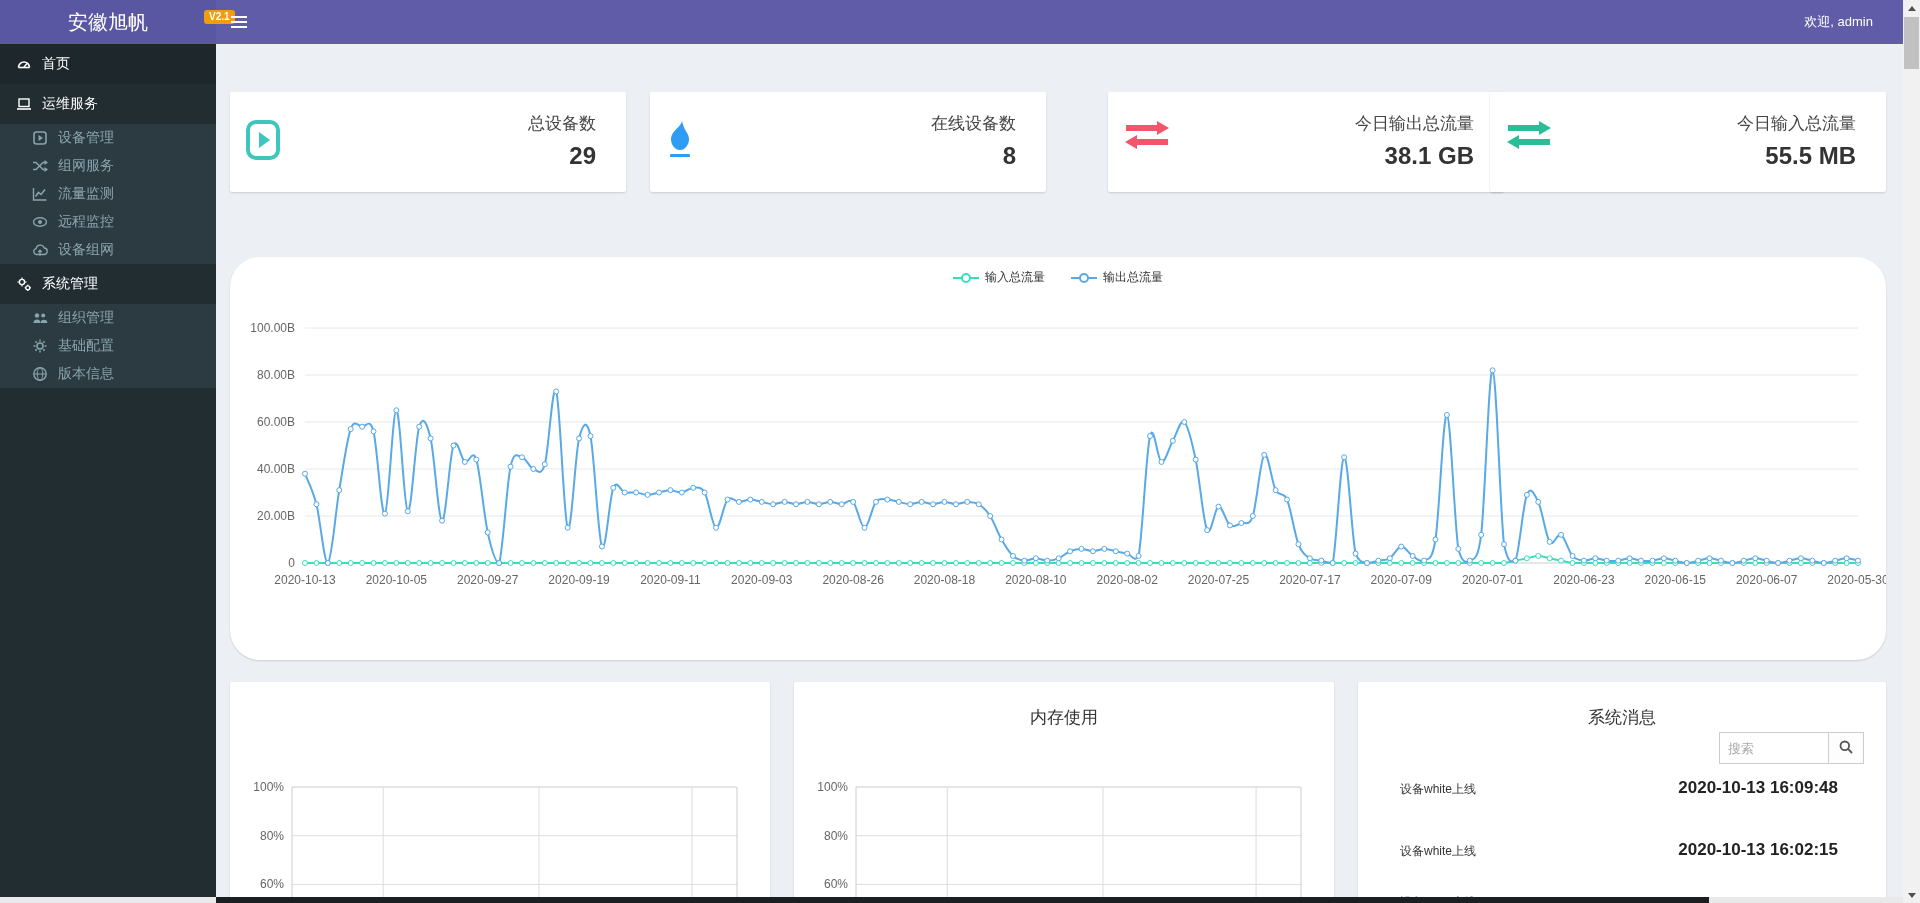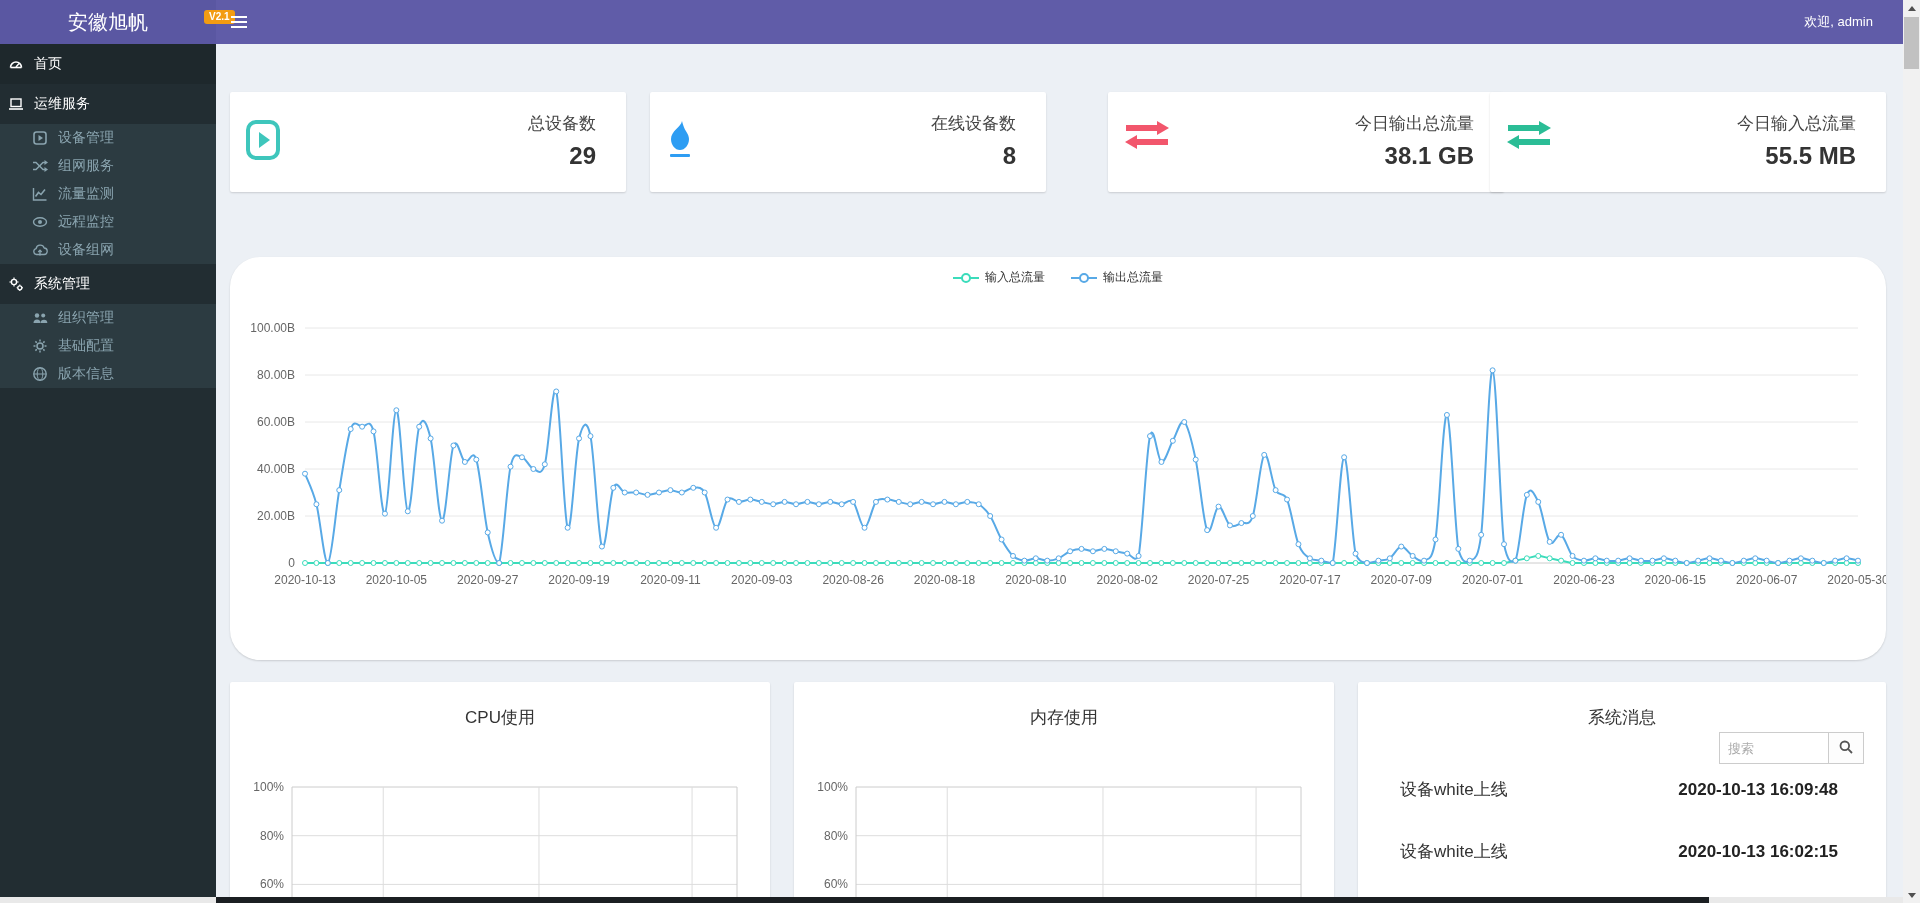--- a/index.html
+++ b/index.html
@@ -11,21 +11,21 @@
         text-align:center;line-height:44px;font-size:20px;}
   .logo .badge{position:absolute;left:160px;top:10px;background:#f39c12;color:#fff;font-size:10px;
         font-weight:bold;padding:2px 5px;border-radius:3px;line-height:1;margin-left:44px;}
   .hamburger{position:absolute;left:216px;top:0;width:46px;height:44px;display:flex;align-items:center;
         justify-content:center;cursor:pointer;}
   .hamburger .bars{display:flex;flex-direction:column;gap:3px;}
   .hamburger .bars span{display:block;width:16px;height:2px;background:#fff;}
   .welcome{position:absolute;right:30px;top:0;height:44px;line-height:44px;color:#fff;font-size:13px;}
   
   .sidebar{position:absolute;left:0;top:44px;width:216px;height:853px;background:#222d32;z-index:10;}
-  .sb-item{height:40px;display:flex;align-items:center;padding-left:8px;gap:10px;color:#fff;
+  .sb-item{height:40px;display:flex;align-items:center;padding-left:16px;gap:10px;color:#fff;
         font-size:14px;cursor:pointer;}
   .sb-item.active{background:#1e282c;}
   .sb-sub{height:28px;display:flex;align-items:center;padding-left:32px;gap:10px;color:#8aa4af;
         font-size:14px;background:#2c3b41;cursor:pointer;}
   .sb-icon{width:16px;height:16px;flex:0 0 16px;display:inline-flex;}
   
   .content{position:absolute;left:216px;top:44px;width:1687px;height:859px;overflow:hidden;}
   .card{position:absolute;background:#fff;box-shadow:0 1px 2px rgba(0,0,0,0.15);border-radius:2px;}
   
   .statcard{top:48px;height:100px;}
@@ -49,21 +49,21 @@
   .mini-svg{position:absolute;left:0;top:0;}
   
   .search-group{position:absolute;top:50px;right:22px;display:flex;}
   .search-input{width:92px;height:30px;border:1px solid #ccc;border-right:none;padding:0 8px;
         font-size:13px;color:#555;outline:none;}
   .search-input::placeholder{color:#aaa;}
   .search-btn{width:36px;height:32px;border:1px solid #ccc;background:#fdfdfd;display:flex;
         align-items:center;justify-content:center;cursor:pointer;padding:0;}
   .msg-row{position:absolute;left:42px;right:48px;display:flex;justify-content:space-between;
         align-items:baseline;}
-  .msg-text{font-size:17px;color:#333;}
+  .msg-text{font-size:12px;color:#333;}
   .msg-time{font-size:17px;font-weight:bold;color:#222;}
   
   .bottom-strip{position:absolute;left:0;top:897px;width:1920px;height:6px;background:#e9e9e9;z-index:40;}
   .bottom-strip-dark{position:absolute;left:216px;top:0;width:1493px;height:6px;background:#1b1f22;}
   
   .vscroll{position:absolute;left:1903px;top:0;width:17px;height:903px;background:#f1f1f1;z-index:50;}
   .vs-btn{position:absolute;left:0;width:17px;height:16px;display:flex;align-items:center;
         justify-content:center;cursor:pointer;}
   .tri-up{width:0;height:0;border-left:4px solid transparent;border-right:4px solid transparent;
         border-bottom:5px solid #505050;}
@@ -587,21 +587,20 @@
         <circle cx="1570.9" cy="271.3" r="2.5" fill="#fff" stroke="#58a9e6" stroke-width="1"></circle>
         <circle cx="1582.32" cy="273.65" r="2.5" fill="#fff" stroke="#58a9e6" stroke-width="1"></circle>
         <circle cx="1593.74" cy="276" r="2.5" fill="#fff" stroke="#58a9e6" stroke-width="1"></circle>
         <circle cx="1605.16" cy="273.65" r="2.5" fill="#fff" stroke="#58a9e6" stroke-width="1"></circle>
         <circle cx="1616.58" cy="271.3" r="2.5" fill="#fff" stroke="#58a9e6" stroke-width="1"></circle>
         <circle cx="1628" cy="273.65" r="2.5" fill="#fff" stroke="#58a9e6" stroke-width="1"></circle>
       </svg>
   </div>
 
   <div class="card bottomcard" style="left:14px;width:540px;">
-    <h3 class="card-title">CPU使用</h3>
     <svg id="cpu-svg" class="mini-svg" width="540" height="238">
         <line x1="62" y1="105" x2="507" y2="105" stroke="#ccc" stroke-width="1"></line>
         <text x="54" y="109" text-anchor="end" fill="#666" font-size="12">100%</text>
         <line x1="62" y1="153.7" x2="507" y2="153.7" stroke="#ddd" stroke-width="1"></line>
         <text x="54" y="157.7" text-anchor="end" fill="#666" font-size="12">80%</text>
         <line x1="62" y1="202.4" x2="507" y2="202.4" stroke="#ddd" stroke-width="1"></line>
         <text x="54" y="206.4" text-anchor="end" fill="#666" font-size="12">60%</text>
         <line x1="62" y1="105" x2="62" y2="238" stroke="#ccc" stroke-width="1"></line>
         <line x1="153.225" y1="105" x2="153.225" y2="238" stroke="#ddd" stroke-width="1"></line>
         <line x1="308.975" y1="105" x2="308.975" y2="238" stroke="#ddd" stroke-width="1"></line>

